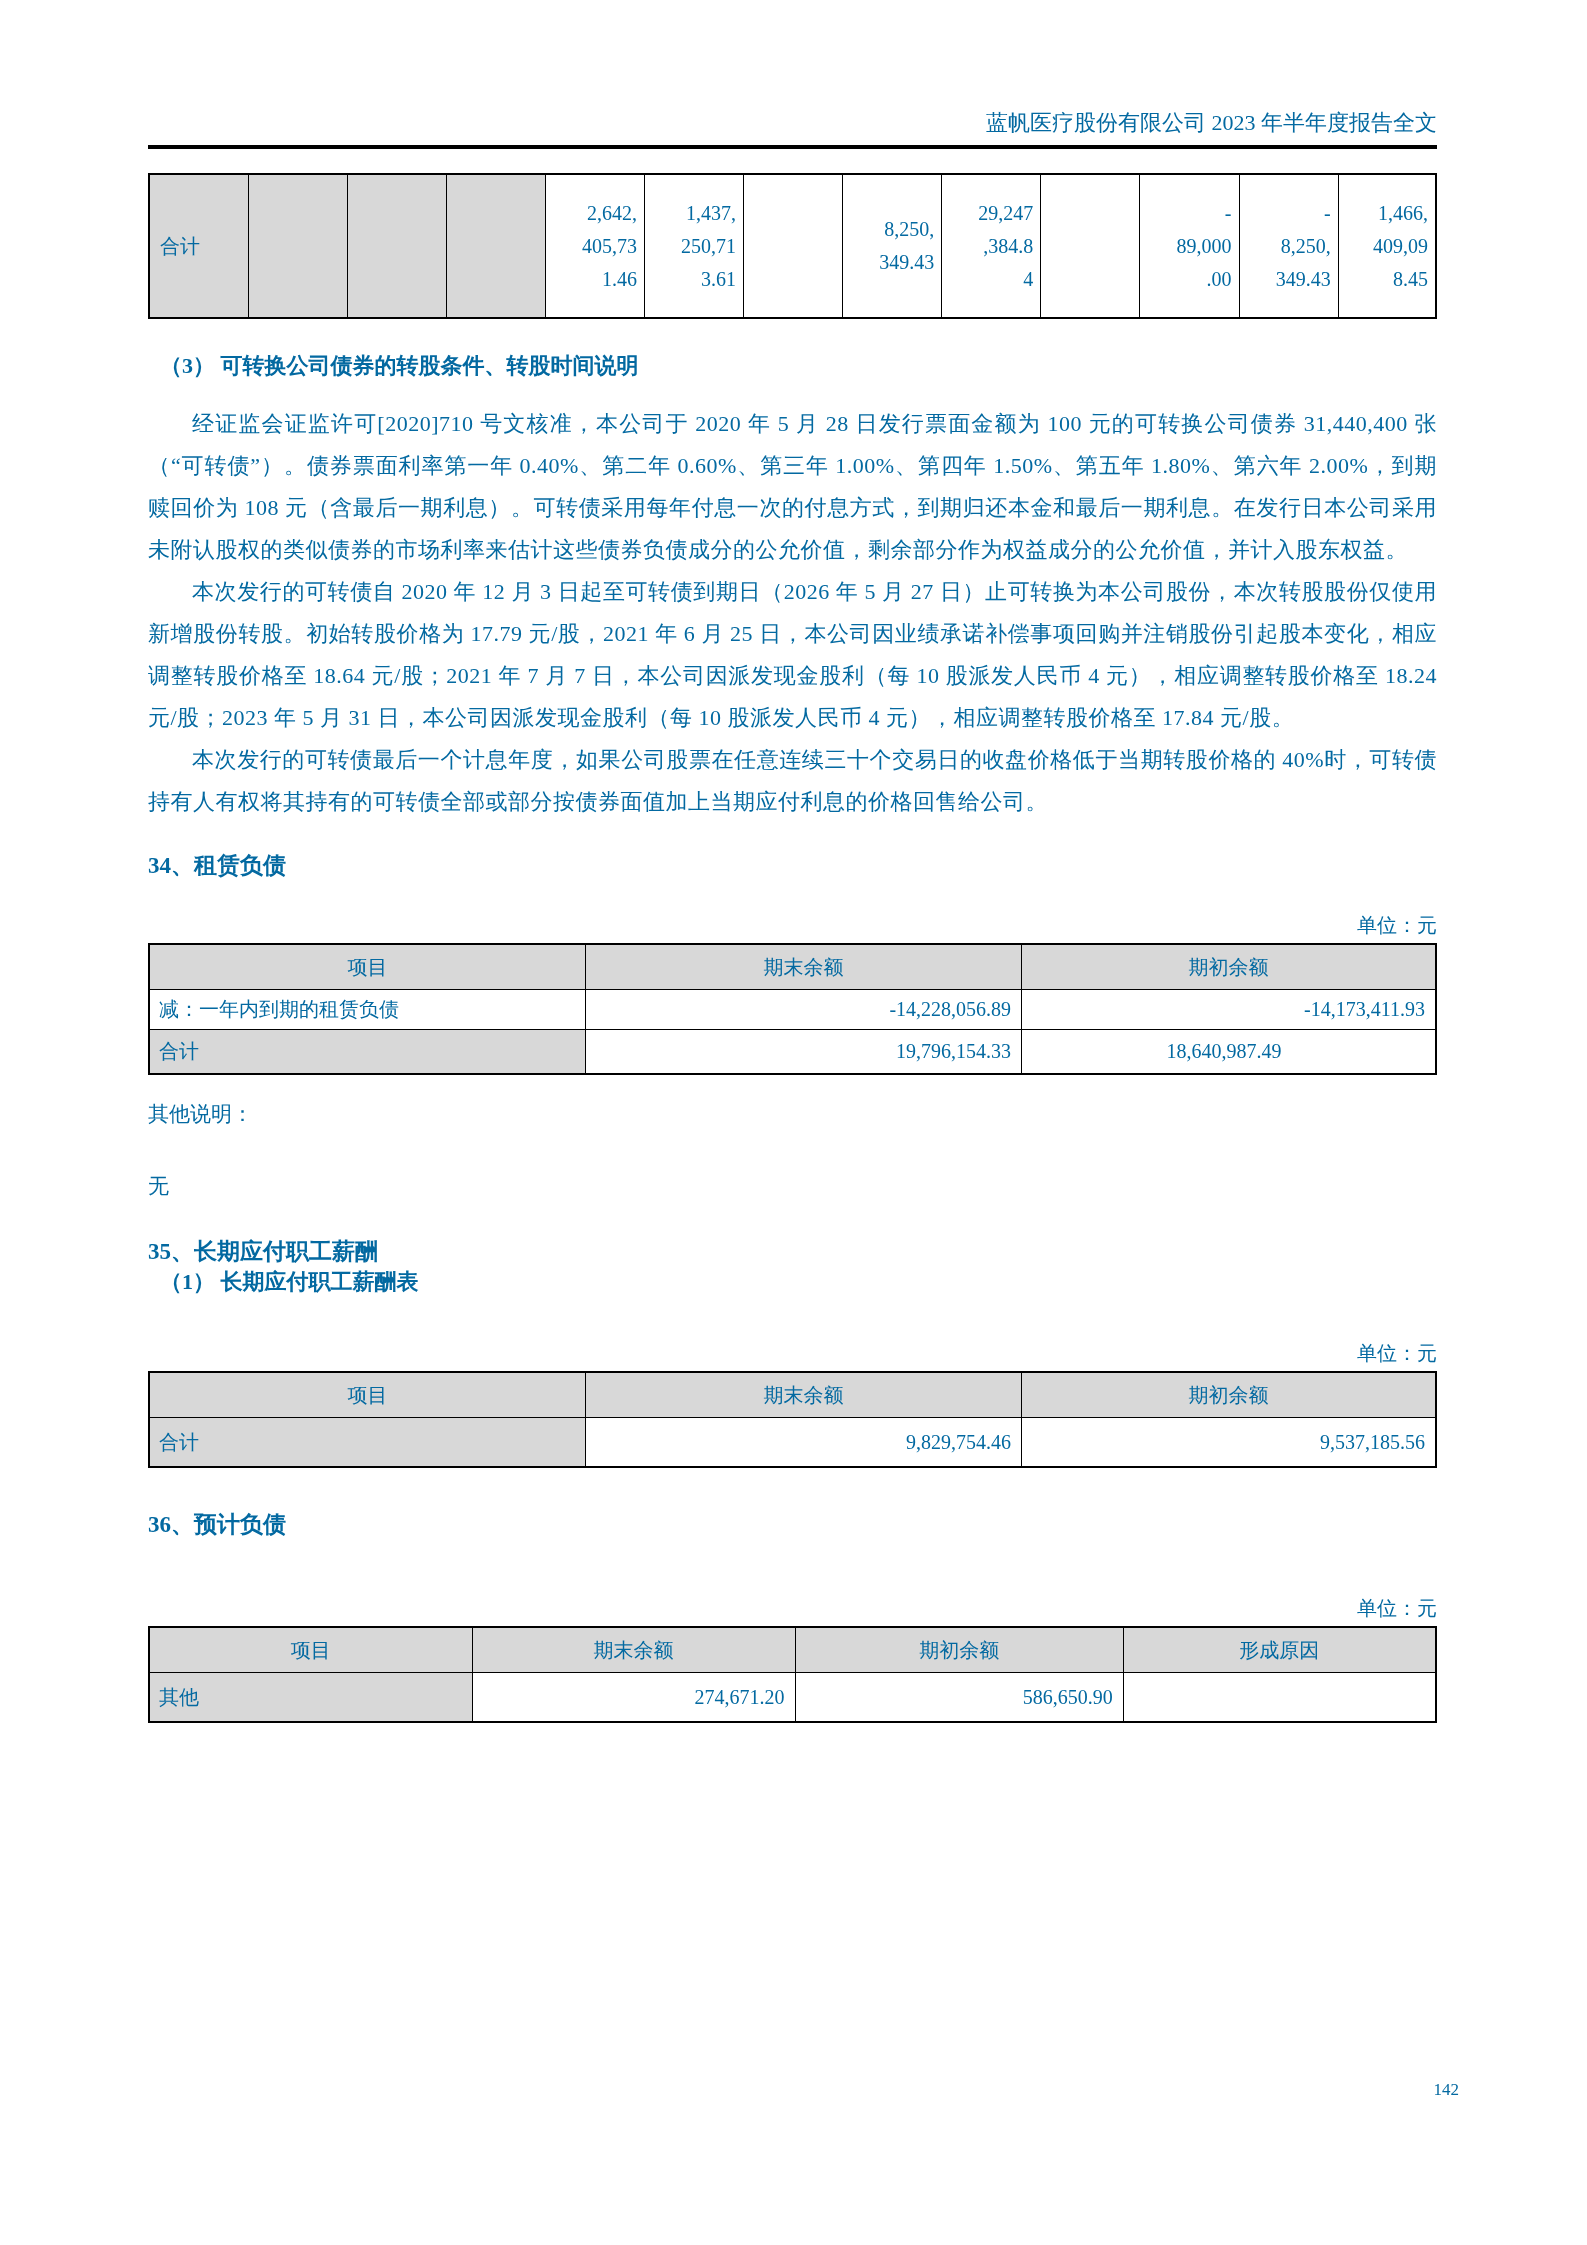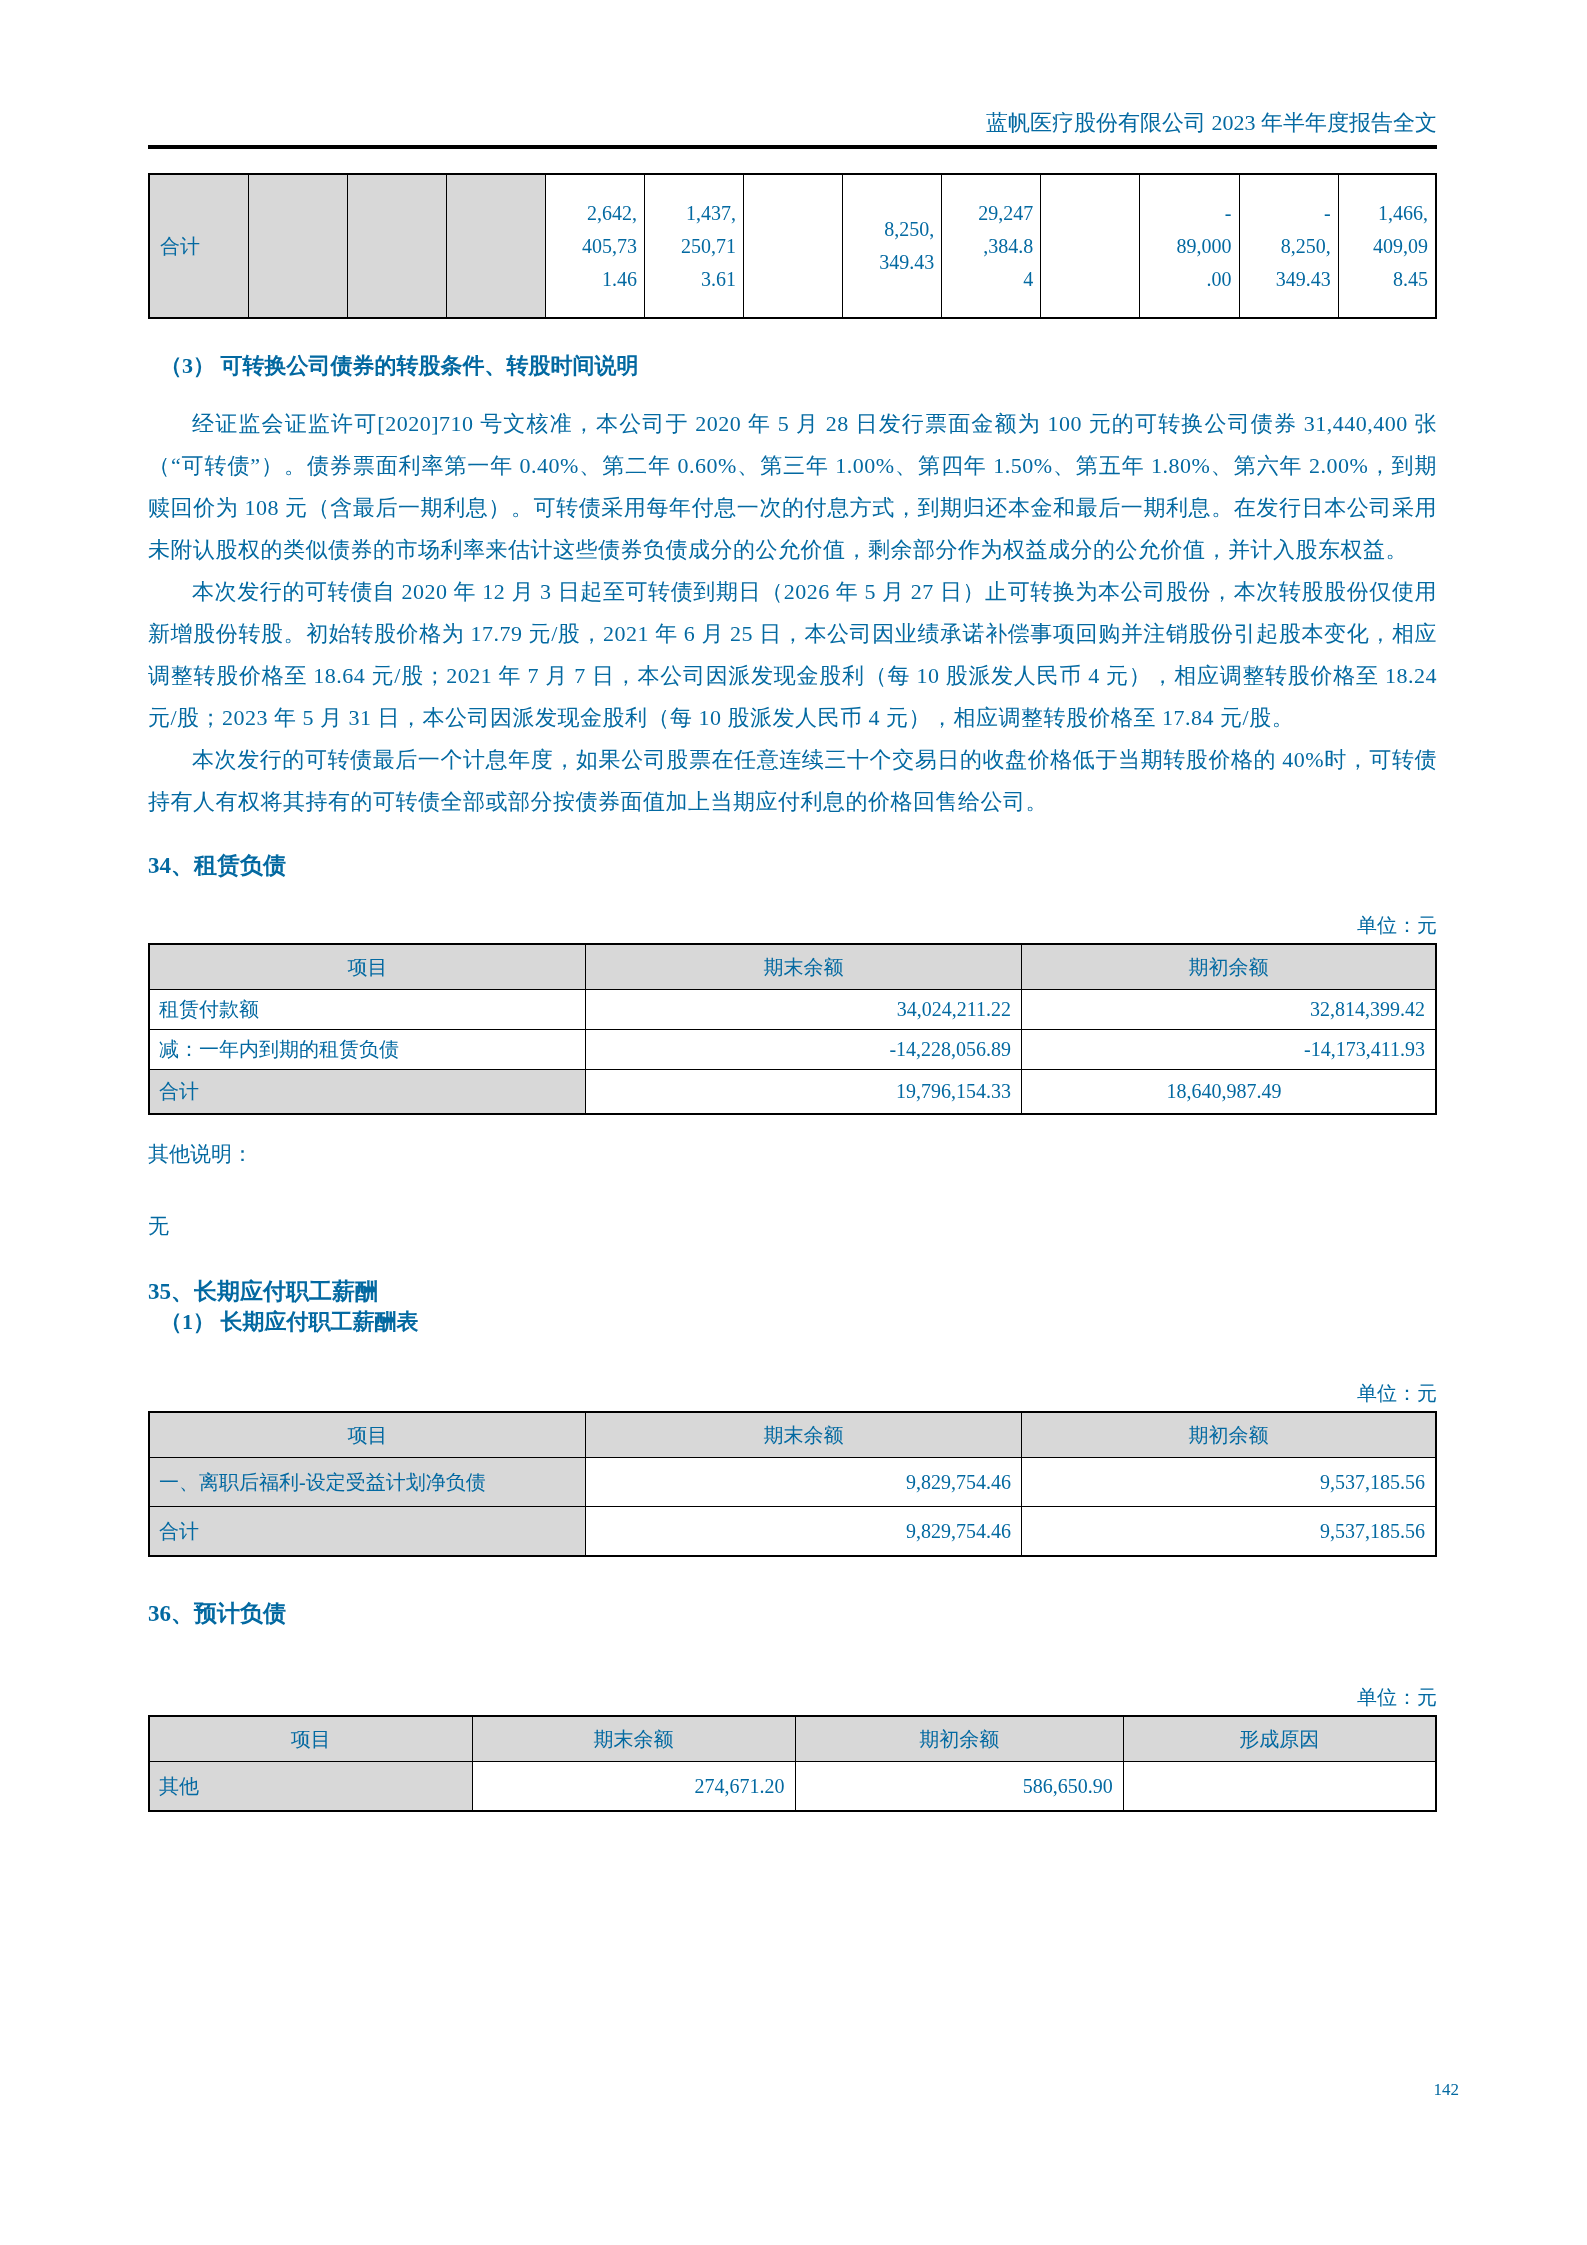--- a/index.html
+++ b/index.html
@@ -144,25 +144,20 @@
           <col style="width:33.9%">
           <col style="width:32.2%">
         </colgroup>
       <tbody>
       <tr>
         <td class="grey hd">项目</td>
         <td class="grey hd">期末余额</td>
         <td class="grey hd">期初余额</td>
       </tr>
       <tr>
-        <td class="row-lbl body-row">租赁付款额</td>
-        <td class="row-num body-row">34,024,211.22</td>
-        <td class="row-num body-row">32,814,399.42</td>
-      </tr>
-      <tr>
         <td class="row-lbl body-row">减：一年内到期的租赁负债</td>
         <td class="row-num body-row">-14,228,056.89</td>
         <td class="row-num body-row">-14,173,411.93</td>
       </tr>
       <tr>
         <td class="grey row-lbl body-row" style="height:41px;">合计</td>
         <td class="row-num body-row" style="height:41px;">19,796,154.33</td>
         <td class="row-num body-row" style="height:41px;text-align:center;">18,640,987.49</td>
       </tr>
       </tbody>
@@ -181,25 +176,20 @@
       <colgroup>
           <col style="width:33.9%">
           <col style="width:33.9%">
           <col style="width:32.2%">
         </colgroup>
       <tbody>
       <tr>
         <td class="grey hd">项目</td>
         <td class="grey hd">期末余额</td>
         <td class="grey hd">期初余额</td>
-      </tr>
-      <tr>
-        <td class="grey row-lbl body-row">一、离职后福利-设定受益计划净负债</td>
-        <td class="row-num body-row">9,829,754.46</td>
-        <td class="row-num body-row">9,537,185.56</td>
       </tr>
       <tr>
         <td class="grey row-lbl body-row">合计</td>
         <td class="row-num body-row">9,829,754.46</td>
         <td class="row-num body-row">9,537,185.56</td>
       </tr>
       </tbody>
     </table>
 
     <h3 class="sec-heading" style="margin-top:42px;">36、预计负债</h3>

